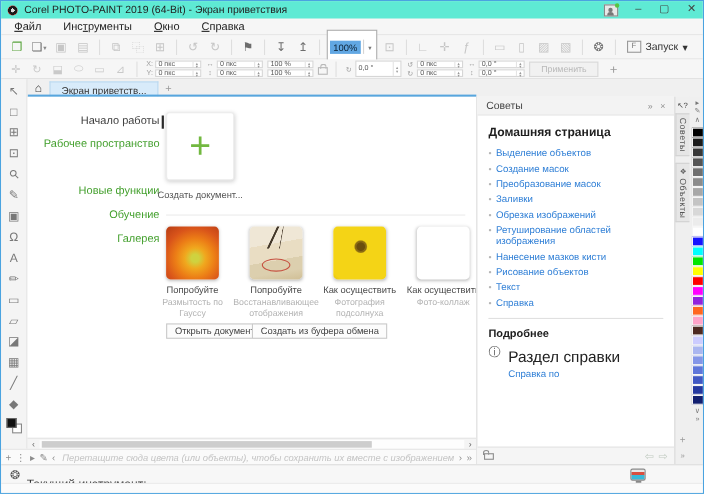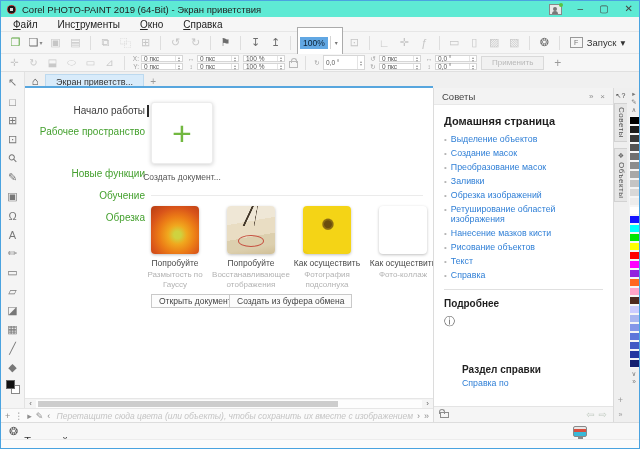--- a/index.html
+++ b/index.html
@@ -105,21 +105,21 @@
   .dk-body{padding:8px 10px 0 10px;}
   .dk-title{font-size:11px;font-weight:bold;color:#1e1e1e;margin:2px 0 7px 0;}
   .dk-intro{font-size:8.8px;color:#555;line-height:1.45;margin-bottom:7px;}
   .dk-link{display:flex;gap:4px;align-items:baseline;margin:4px 0;font-size:8.8px;}
   .dk-link .b{color:#b5b5b5;font-size:8px;}
   .dk-link .t{color:#2f7fd6;}
   .dk-div{height:1px;background:#e0e0e0;margin:9px 0 8px 0;}
   .dk-more{font-size:10px;font-weight:bold;color:#1e1e1e;margin-bottom:7px;}
   .dk-help{display:flex;gap:7px;align-items:flex-start;}
   .dk-info{font-size:11px;color:#555;line-height:11px;}
-  .dk-help .ht{font-size:10px;font-weight:bold;color:#222;margin-bottom:3px;margin-top:48px;}
+  .dk-help .ht{font-size:14px;font-weight:normal;color:#222;margin-bottom:3px;}
   .dk-help .hl{font-size:8.8px;color:#2f7fd6;}
   .dk-foot{position:absolute;bottom:0;left:0;right:0;height:16px;background:#f5f5f5;border-top:1px solid #e4e4e4;display:flex;align-items:center;padding:0 6px;}
   .dk-lock{position:relative;width:9px;height:6px;border:1px solid #8d8d8d;}
   .dk-lock::before{content:"";position:absolute;top:-4px;left:-2px;width:4px;height:4px;border:1px solid #8d8d8d;border-bottom:none;border-radius:3px 3px 0 0;}
   .dk-nav{margin-left:auto;display:flex;gap:4px;font-size:10px;color:#c2ccc2;}
 
   
   .sidetabs{position:absolute;top:87px;left:612px;width:14px;height:334px;background:#efefef;border-left:1px solid #dadada;display:flex;flex-direction:column;align-items:center;padding:2px 0;}
   .st-helper{font-size:7px;color:#444;margin:2px 0 3px 0;}
   .vtab{display:flex;flex-direction:column;align-items:center;background:#e6e6e6;border:1px solid #d2d2d2;border-right:none;width:13px;padding:3px 0;margin-bottom:6px;}
@@ -342,21 +342,21 @@
         <span class="fg"></span>
       </span>
   </div>
 
   <div class="canvas">
     <div class="wnav active" style="top:17px">Начало работы</div>
     <div class="cursorbar"></div>
     <div class="wnav" style="top:38px">Рабочее пространство</div>
     <div class="wnav" style="top:102px">Обучение</div>
     <div class="wnav" style="top:80px">Новые функции</div>
-    <div class="wnav" style="top:124px">Обрезка</div>
+    <div class="wnav" style="top:124px">Галерея</div>
 
     <div class="createcard">
         <span class="plus">+</span>
       </div>
     <div class="createlabel">Создать документ...</div>
     <div class="wsep"></div>
 
     <div class="thumb th1" style="left:126px"></div>
     <div class="thumb th2" style="left:202px"></div>
     <div class="thumb th3" style="left:278px"></div>

